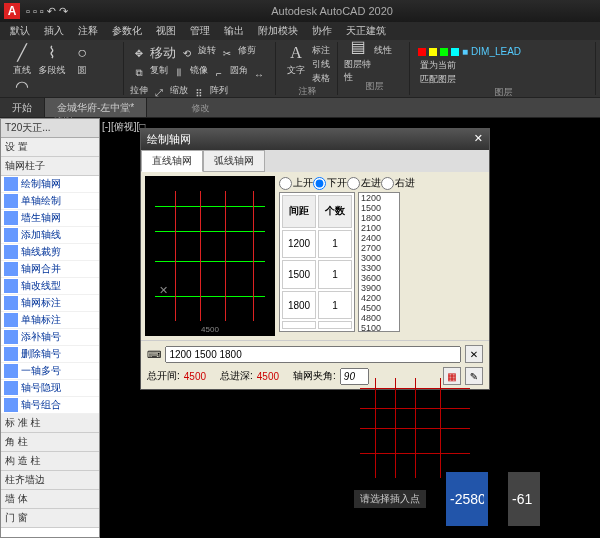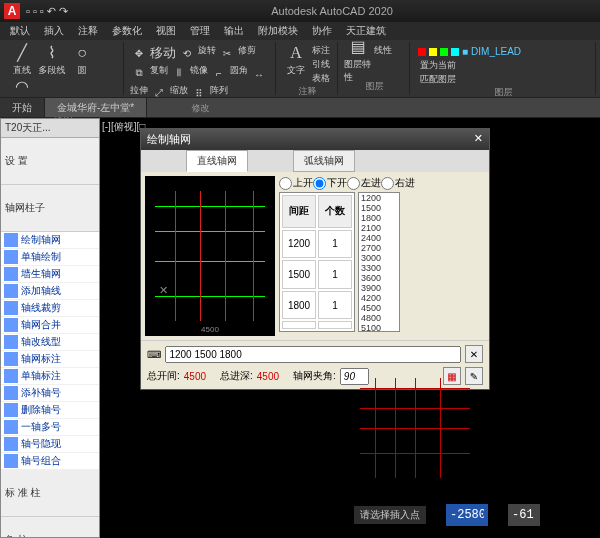--- a/index.html
+++ b/index.html
@@ -15,29 +15,29 @@
 .ribbon-btn { width: 18px; height: 18px; display: flex; align-items: center; justify-content: center; font-size: 10px; color: #ccc; }
 .ribbon-big { width: 28px; height: 32px; display: flex; flex-direction: column; align-items: center; justify-content: center; font-size: 9px; color: #ccc; gap: 2px; }
 .ribbon-big .glyph { font-size: 16px; }
 .ribbon-label { font-size: 9px; text-align: center; color: #999; }
 .tabs { height: 20px; background: #444; display: flex; border-bottom: 1px solid #222; }
 .tab { padding: 3px 12px; font-size: 10px; background: #333; border-right: 1px solid #222; }
 .tab.active { background: #555; }
 .workspace { display: flex; height: 420px; }
 .toolpalette { width: 100px; background: #fff; border: 1px solid #888; overflow-y: auto; font-size: 10px; }
 .tp-title { background: #ddd; padding: 2px 4px; font-size: 10px; color: #333; border-bottom: 1px solid #aaa; }
-.tp-section { padding: 16px 4px; background: #eee; color: #333; font-size: 10px; border-bottom: 1px solid #ccc; }
+.tp-section { padding: 2px 4px; background: #eee; color: #333; font-size: 10px; border-bottom: 1px solid #ccc; }
 .tp-item { display: flex; align-items: center; gap: 3px; padding: 1px 3px; color: #003399; font-size: 10px; border-bottom: 1px solid #f0f0f0; }
 .tp-icon { width: 14px; height: 14px; background: #69f; display: inline-block; }
 .canvas { flex: 1; background: #000; position: relative; }
 .view-label { position: absolute; top: 2px; left: 2px; font-size: 10px; color: #ccc; }
 .dialog { position: absolute; top: 10px; left: 40px; width: 350px; background: #ece9d8; border: 1px solid #555; box-shadow: 2px 2px 6px rgba(0,0,0,.5); }
 .dlg-title { background: linear-gradient(#555,#333); padding: 3px 6px; font-size: 11px; color: #fff; display: flex; justify-content: space-between; }
 .dlg-tabs { display: flex; background: #ddd; }
-.dlg-tab { padding: 3px 10px; font-size: 10px; background: #eee; border: 1px solid #aaa; color: #333; margin-left: 45px; }
+.dlg-tab { padding: 3px 10px; font-size: 10px; background: #eee; border: 1px solid #aaa; color: #333; }
 .dlg-tab.active { background: #fff; border-bottom: 1px solid #fff; }
 .dlg-body { display: flex; padding: 4px; gap: 4px; background: #ece9d8; }
 .preview { width: 130px; height: 160px; background: #000; position: relative; }
 .preview .hl { position: absolute; background: #0f0; }
 .preview .vl { position: absolute; background: #d22; }
 .preview .dim { position: absolute; font-size: 8px; color: #888; bottom: 2px; width: 100%; text-align: center; }
 .controls { flex: 1; display: flex; flex-direction: column; gap: 2px; }
 .radio-row { display: flex; color: #000; font-size: 10px; }
 .radio-row label { display: flex; align-items: center; gap: 1px; }
 .grid-table { border: 1px solid #888; background: #fff; font-size: 10px; color: #000; }
@@ -47,21 +47,21 @@
 .side-list div { padding: 0 2px; }
 .dlg-bottom { padding: 4px 6px; background: #ece9d8; border-top: 1px solid #ccc; display: flex; flex-direction: column; gap: 4px; color: #000; font-size: 10px; }
 .input-row { display: flex; align-items: center; gap: 4px; }
 .input-row input[type=text] { font-size: 10px; padding: 1px 2px; }
 .btn-small { width: 18px; height: 18px; border: 1px solid #888; background: #eee; display: flex; align-items: center; justify-content: center; }
 .drawn-grid { position: absolute; bottom: 60px; left: 260px; width: 110px; height: 100px; }
 .drawn-grid .gh { position: absolute; height: 1px; background: #b00; width: 100%; }
 .drawn-grid .gv { position: absolute; width: 1px; background: #b00; height: 100%; }
 .cmdprompt { position: absolute; bottom: 12px; right: 60px; display: flex; gap: 20px; align-items: center; }
 .cmdprompt .lbl { background: rgba(50,50,50,.9); padding: 2px 6px; font-size: 10px; color: #ccc; }
-.cmdprompt input { background: #2255aa; color: #fff; border: none; padding: 4px 4px; font-size: 12px; width: 42px; font-family: Liberation Mono, monospace; }
+.cmdprompt input { background: #2255aa; color: #fff; border: none; padding: 19px 4px; font-size: 14px; width: 42px; }
 .dim-lead { color: #5cf; font-size: 10px; display: flex; align-items: center; gap: 3px; }
 .color-sq { width: 8px; height: 8px; display: inline-block; }
 </style>
 </head>
 <body>
 
 <div class="titlebar">
   <div class="app-icon">A</div>
   <div style="display:flex;gap:3px">
     <span>▫</span>

